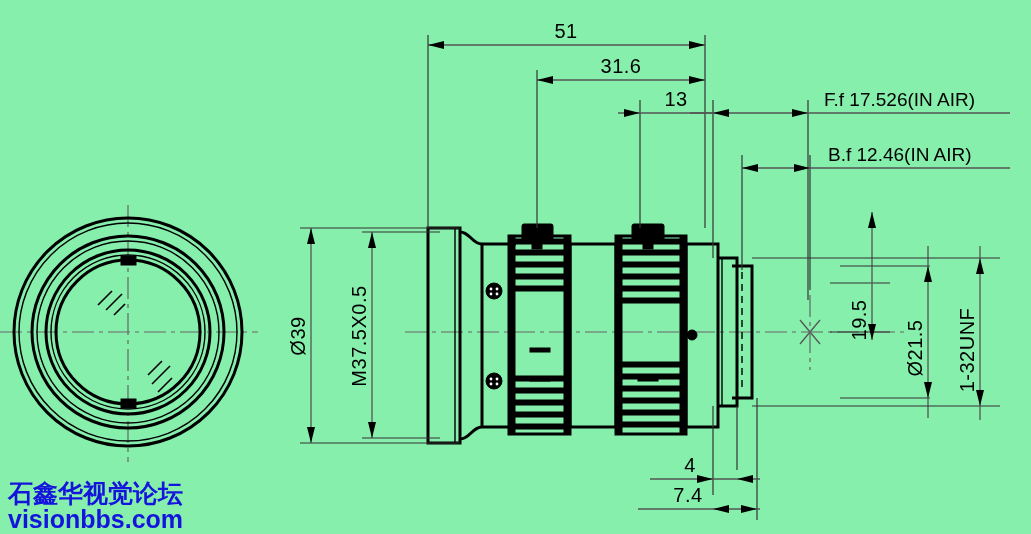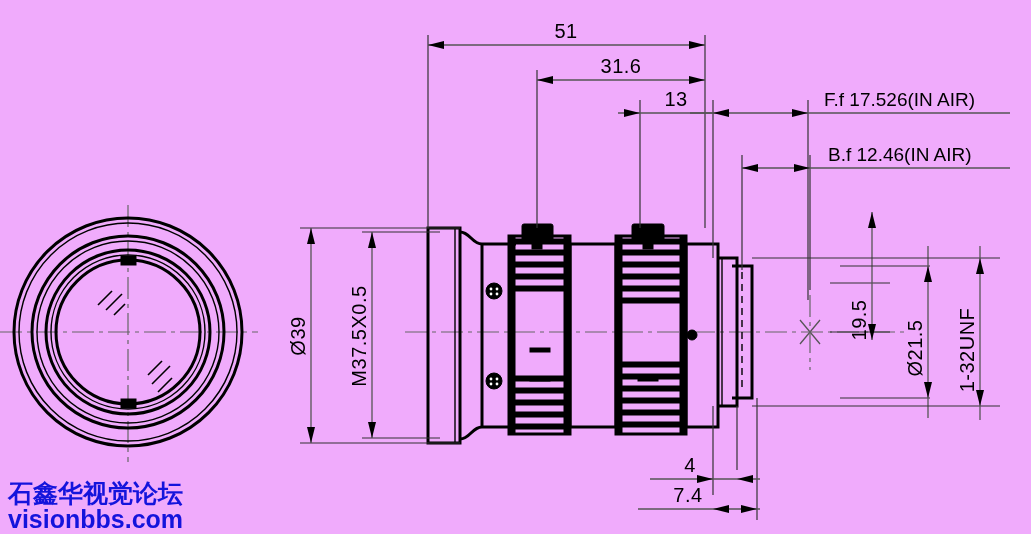--- a/index.html
+++ b/index.html
@@ -8,21 +8,21 @@
     padding: 0;
     background: #ffffff;
   }
   body {
     font-family: "Liberation Sans", sans-serif;
   }
   #drawing-root {
     position: relative;
     width: 1031px;
     height: 534px;
-    background: #f0abfc;
+    background: #86efac;
     overflow: hidden;
   }
   #drawing-svg {
     position: absolute;
     left: 0;
     top: 0;
     width: 1031px;
     height: 534px;
     display: block;
   }

